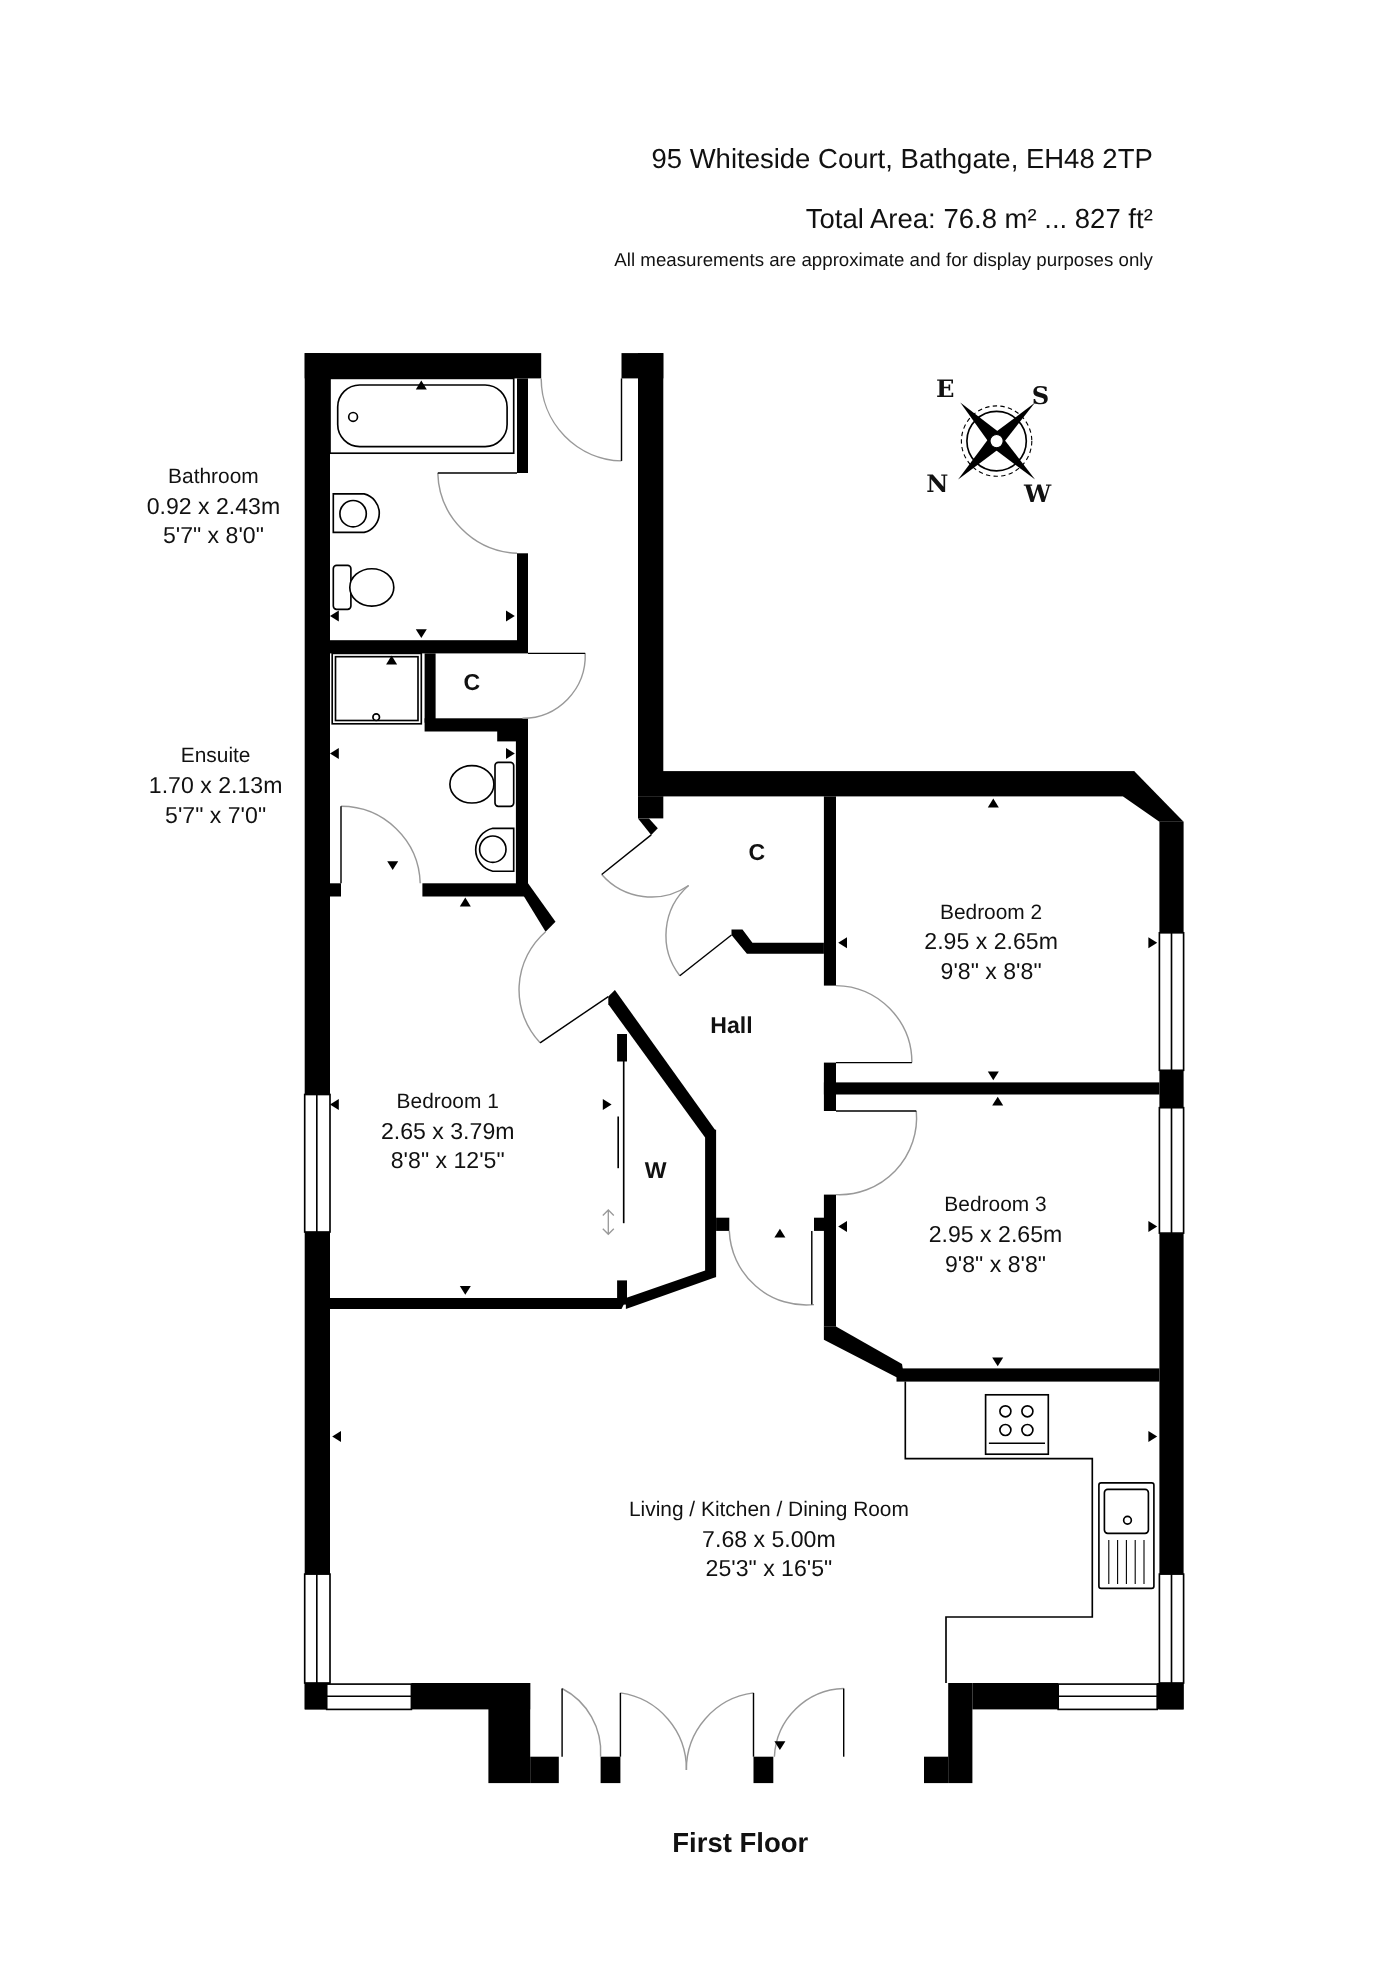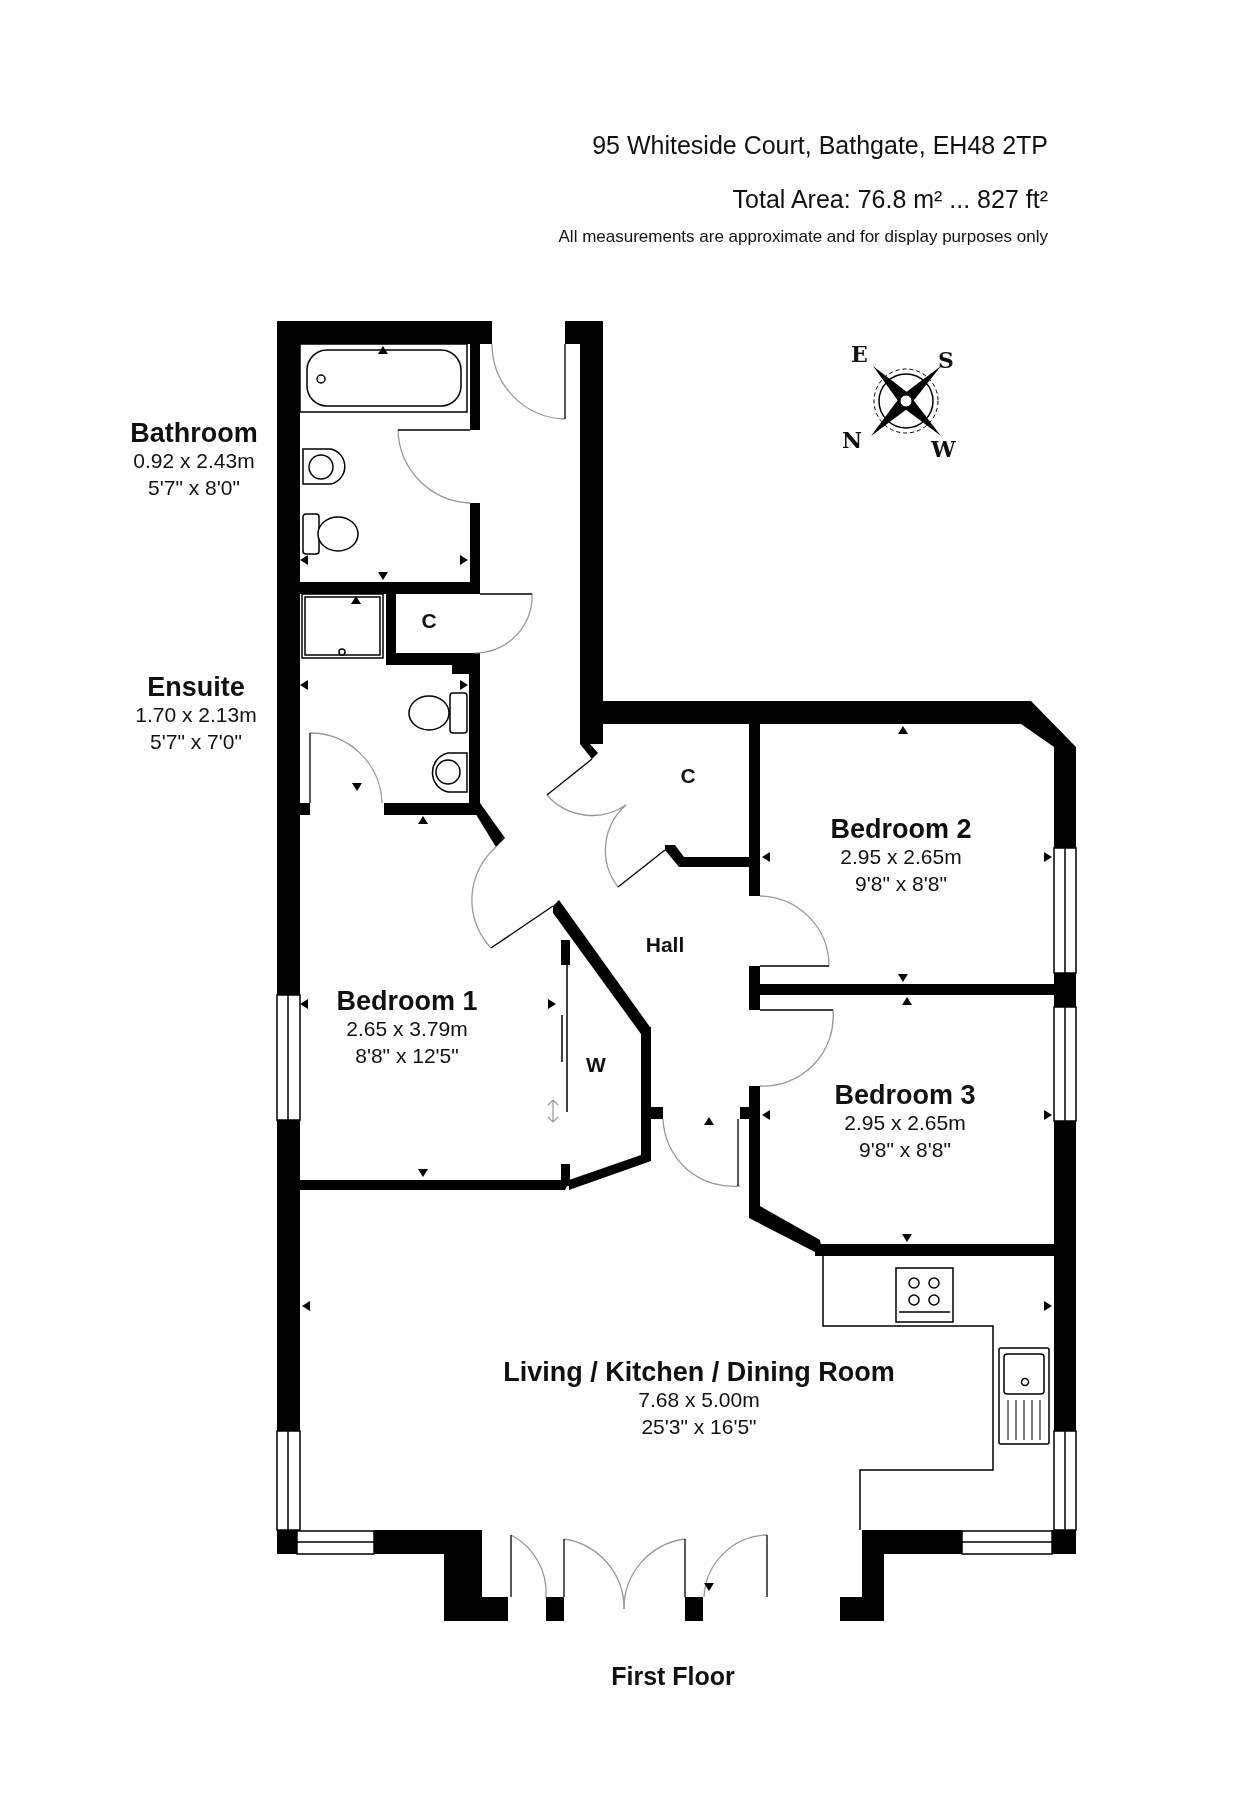--- a/index.html
+++ b/index.html
@@ -4,21 +4,21 @@
 <style>
   html, body { margin:0; padding:0; background:#ffffff; }
   body { width:1255px; height:1800px; position:relative; overflow:hidden;
          font-family:"Liberation Sans", sans-serif; color:#111; }
   .hdr { position:absolute; right:207px; text-align:right; white-space:nowrap;margin-top:45px; }
   #addr { top:86px; font-size:25px; }
   #area { top:140px; font-size:25px; }
   #disc { top:182px; font-size:17px; }
   svg.plan { position:absolute; left:0; top:0; }
   .lbl { position:absolute; text-align:center; transform:translateX(-50%); white-space:nowrap; line-height:27px; }
-  .lbl .nm { font-weight:bold; font-size:27px; display:block; }
+  .lbl .nm { font-weight:normal; font-size:19px; display:block; }
   .lbl .d { font-size:21px; display:block; }
   .single { position:absolute; font-weight:bold; font-size:21px; transform:translate(-50%,-50%); }
   .compass-l { position:absolute; font-family:"DejaVu Serif", serif; font-weight:bold; font-size:22px; }
   #floor { position:absolute; top:1662px; left:673px; transform:translateX(-50%); font-weight:bold; font-size:25px; }
 </style>
 </head>
 <body>
 
 <div id="addr" class="hdr">95 Whiteside Court, Bathgate, EH48 2TP</div>
 <div id="area" class="hdr">Total Area: 76.8 m² ... 827 ft²</div>
@@ -254,16 +254,16 @@
   <span class="d">9'8" x 8'8"</span>
 </div>
 <div class="lbl" style="left:699px;top:1359px;">
   <span class="nm">Living / Kitchen / Dining Room</span>
   <span class="d">7.68 x 5.00m</span>
   <span class="d">25'3" x 16'5"</span>
 </div>
 
 <span class="single" style="left:429px;top:621px;">C</span>
 <span class="single" style="left:688px;top:776px;">C</span>
-<span class="single" style="left:665px;top:933px;margin-top:12px;">Hall</span>
+<span class="single" style="left:665px;top:933px;">Hall</span>
 <span class="single" style="left:596px;top:1065px;">W</span>
 
 <div id="floor">First Floor</div>
 
 </body></html>

